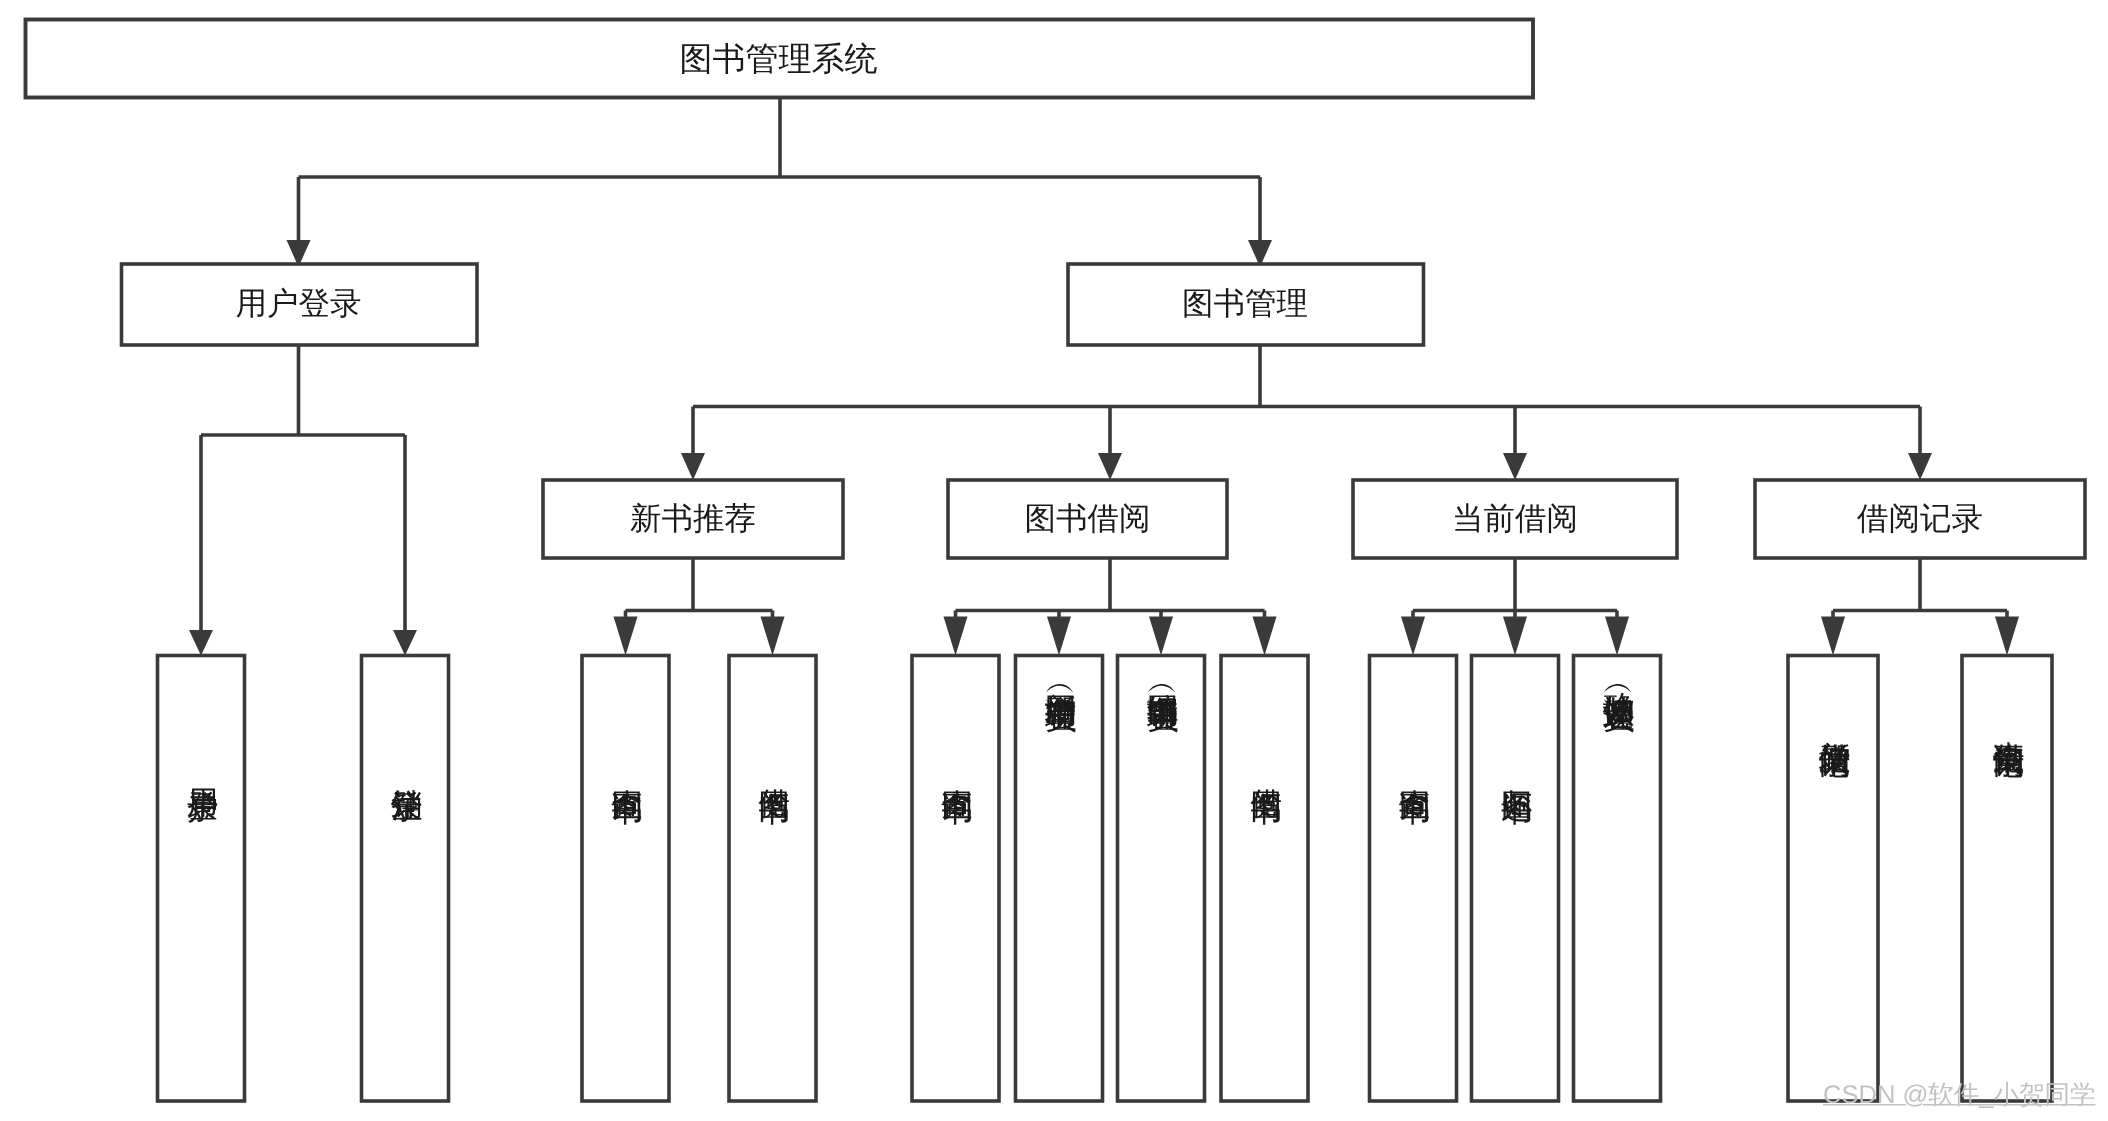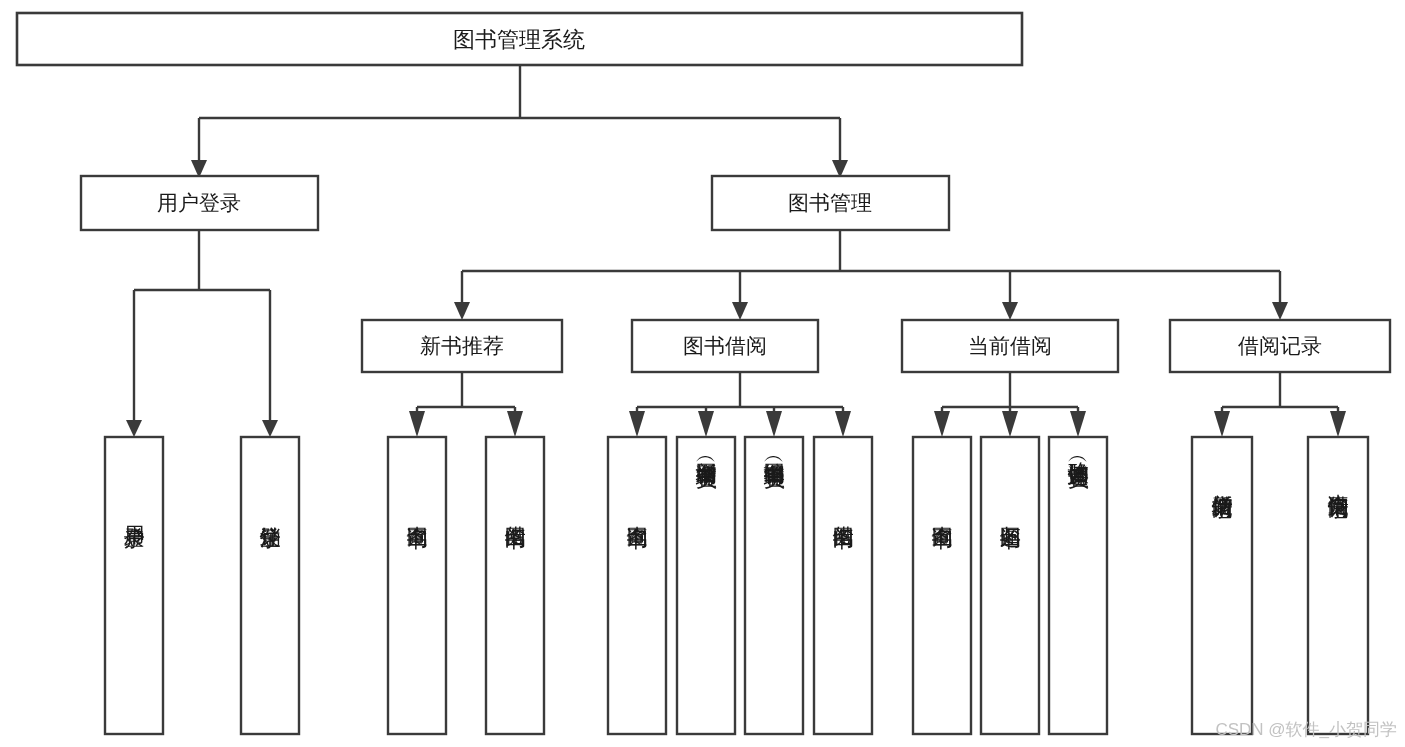--- a/index.html
+++ b/index.html
@@ -75,20 +75,21 @@
   }
   .watermark {
     position: absolute;
     right: 8px;
     bottom: 6px;
     font-family: "Liberation Sans", "DejaVu Sans", sans-serif;
     font-size: 17px;
     color: #c2c2c2;
     white-space: nowrap;
     pointer-events: none;
+    text-decoration: underline;
   }
 </style>
 </head>
 <body>
 
 <div id="diagram-root">
 
   <svg id="flow-svg" viewBox="0 0 1405 747">
 
     <g>

